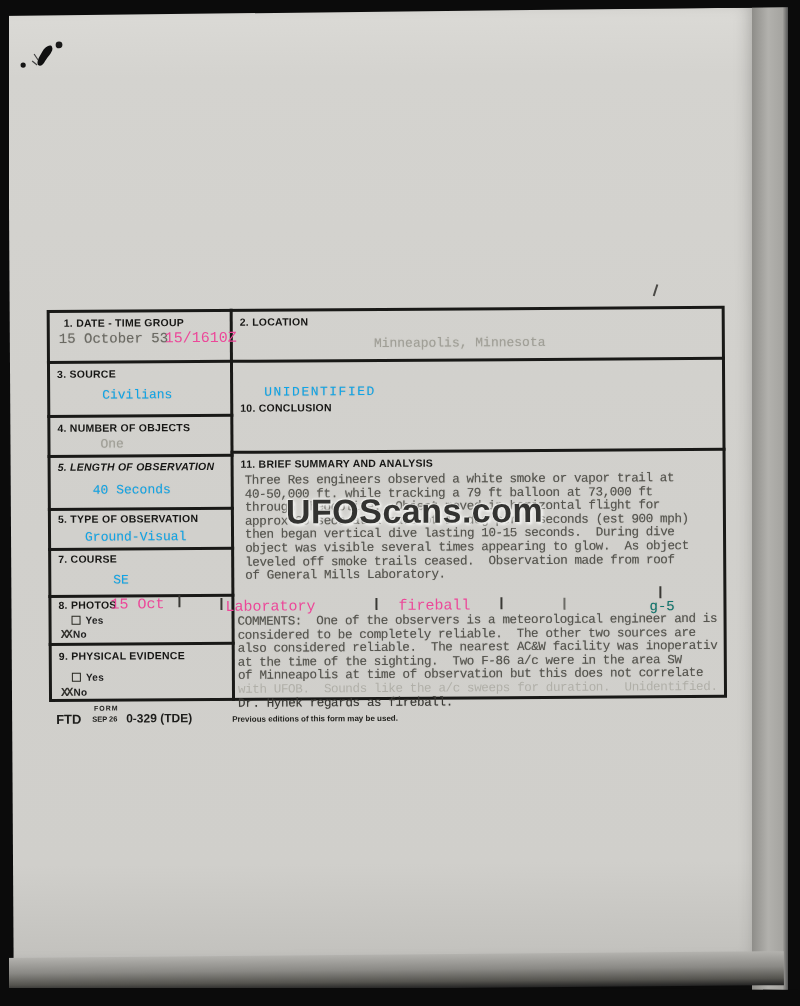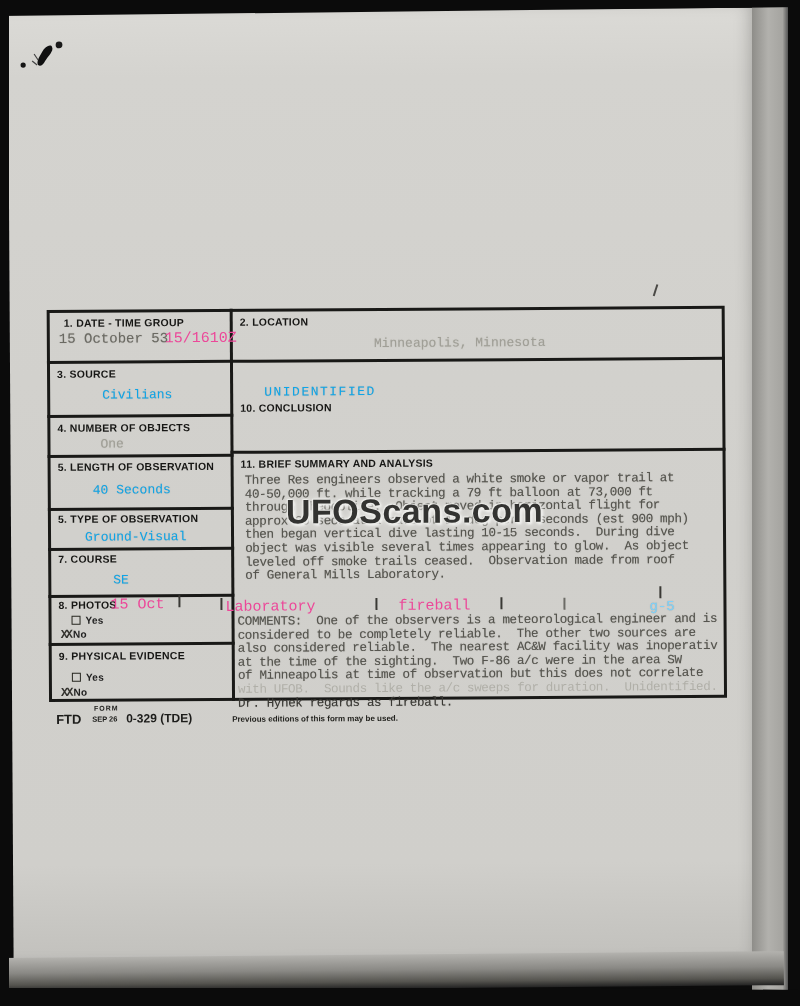--- a/index.html
+++ b/index.html
@@ -85,21 +85,21 @@
 
   <div class="lbl" style="left:55px;top:368px;">3. SOURCE</div>
   <div class="typed t-faint" style="left:100px;top:388px;">Civilians</div>
 
   <div class="lbl" style="left:238px;top:368px;margin-top:35px;">10. CONCLUSION</div>
   <div class="typed t-faint" style="left:262px;top:386px;letter-spacing:1.5px;">UNIDENTIFIED</div>
 
   <div class="lbl" style="left:55px;top:422px;">4. NUMBER OF OBJECTS</div>
   <div class="typed t-vfaint" style="left:98px;top:437px;">One</div>
 
-  <div class="lbl" style="left:55px;top:461px;">5. LENGTH OF OBSERVATION</div>
+  <div class="lbl" style="left:55px;top:461px;font-style:italic;">5. LENGTH OF OBSERVATION</div>
   <div class="typed t-faint" style="left:90px;top:483px;">40 Seconds</div>
 
   <div class="lbl" style="left:238px;top:459px;">11. BRIEF SUMMARY AND ANALYSIS</div>
 
   <div class="block" style="left:242px;top:476px;"><div>Three Res engineers observed a white smoke or vapor trail at</div><div>40-50,000 ft. while tracking a 79 ft balloon at 73,000 ft</div><div>through theodolite.  Object moved in horizontal flight for</div><div>approx 30 secs at a rate of 10 deg per 7 seconds (est 900 mph)</div><div>then began vertical dive lasting 10-15 seconds.  During dive</div><div>object was visible several times appearing to glow.  As object</div><div>leveled off smoke trails ceased.  Observation made from roof</div><div>of General Mills Laboratory.</div></div>
 
   <div class="lbl" style="left:55px;top:513px;">5. TYPE OF OBSERVATION</div>
   <div class="typed t-faint" style="left:82px;top:530px;">Ground-Visual</div>
 
   <div class="lbl" style="left:55px;top:553px;">7. COURSE</div>
@@ -115,21 +115,21 @@
 
   <div class="typed t-dark" style="left:107px;top:597px;">15 Oct</div>
   <div class="tick" style="left:175px;top:596px;"></div>
   <div class="tick" style="left:217px;top:599px;"></div>
   <div class="typed t-dark" style="left:222px;top:600px;">Laboratory</div>
   <div class="tick" style="left:372px;top:600px;"></div>
   <div class="typed t-dark" style="left:395px;top:600px;">fireball</div>
   <div class="tick" style="left:497px;top:600px;"></div>
   <div class="tick" style="left:560px;top:601px;background:#6c6b66;"></div>
   <div class="tick" style="left:656px;top:590px;"></div>
-  <div class="typed t-med" style="left:646px;top:602px;color:#7dd3fc;">g-5</div>
+  <div class="typed t-med" style="left:646px;top:602px;color:#0f766e;">g-5</div>
 
   <div class="block" style="left:234px;top:617px;"><div>COMMENTS:  One of the observers is a meteorological engineer and is</div><div>considered to be completely reliable.  The other two sources are</div><div>also considered reliable.  The nearest AC&amp;W facility was inoperativ</div><div>at the time of the sighting.  Two F-86 a/c were in the area SW</div><div>of Minneapolis at time of observation but this does not correlate</div></div>
   <div class="block" style="left:234px;top:685px;color:#a6a59d;text-shadow:none;opacity:0.75;"><div>with UFOB.  Sounds like the a/c sweeps for duration.  Unidentified.</div></div>
   <div class="block c-last" style="left:234px;top:699px;"><div>Dr. Hynek regards as fireball.</div></div>
 
   <div class="foot" style="left:90px;top:705px;font-size:7px;letter-spacing:1px;">FORM</div>
   <div class="foot" style="left:52px;top:712px;font-size:13px;">FTD</div>
   <div class="foot" style="left:88px;top:715px;font-size:7.5px;">SEP 26</div>
   <div class="foot" style="left:122px;top:712px;font-size:12px;">0-329 (TDE)</div>
   <div class="foot" style="left:228px;top:716px;font-size:8px;color:#23231f;">Previous editions of this form may be used.</div>

